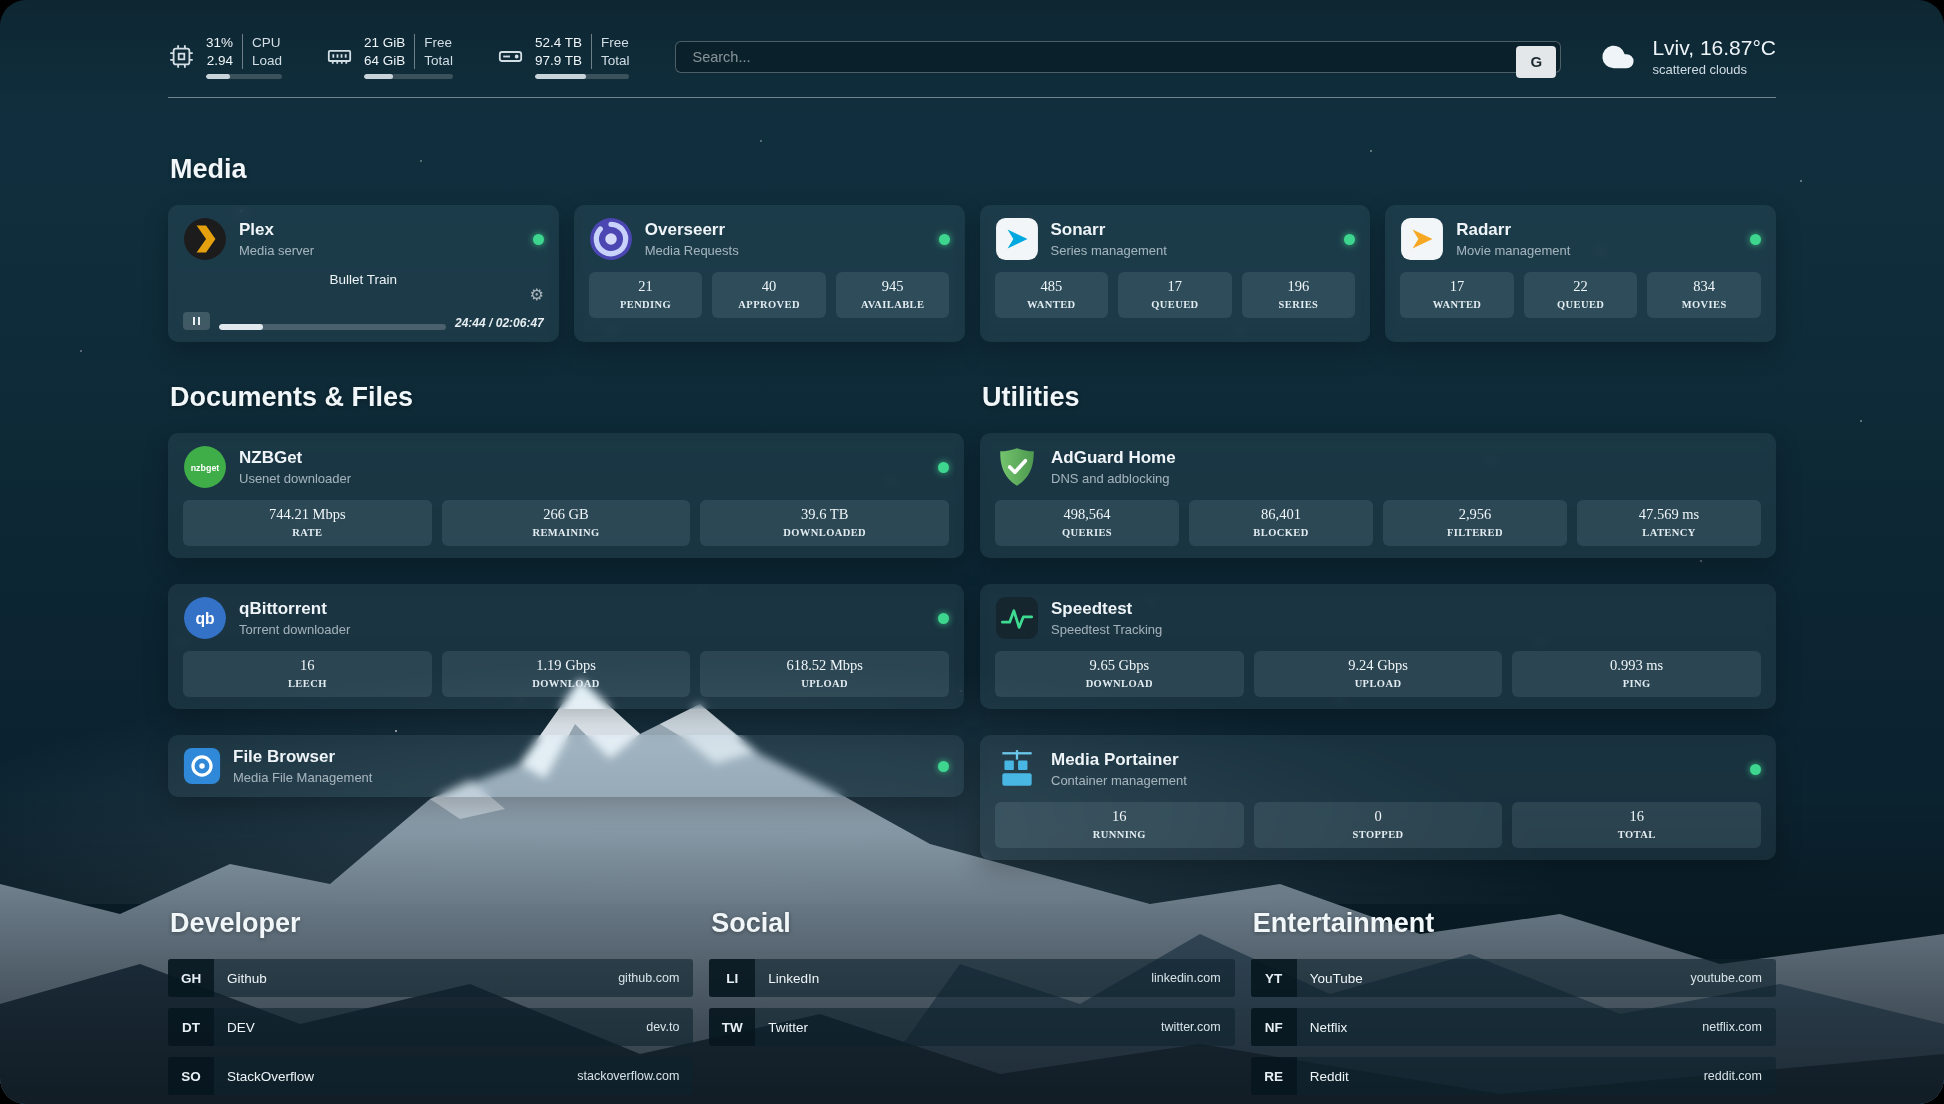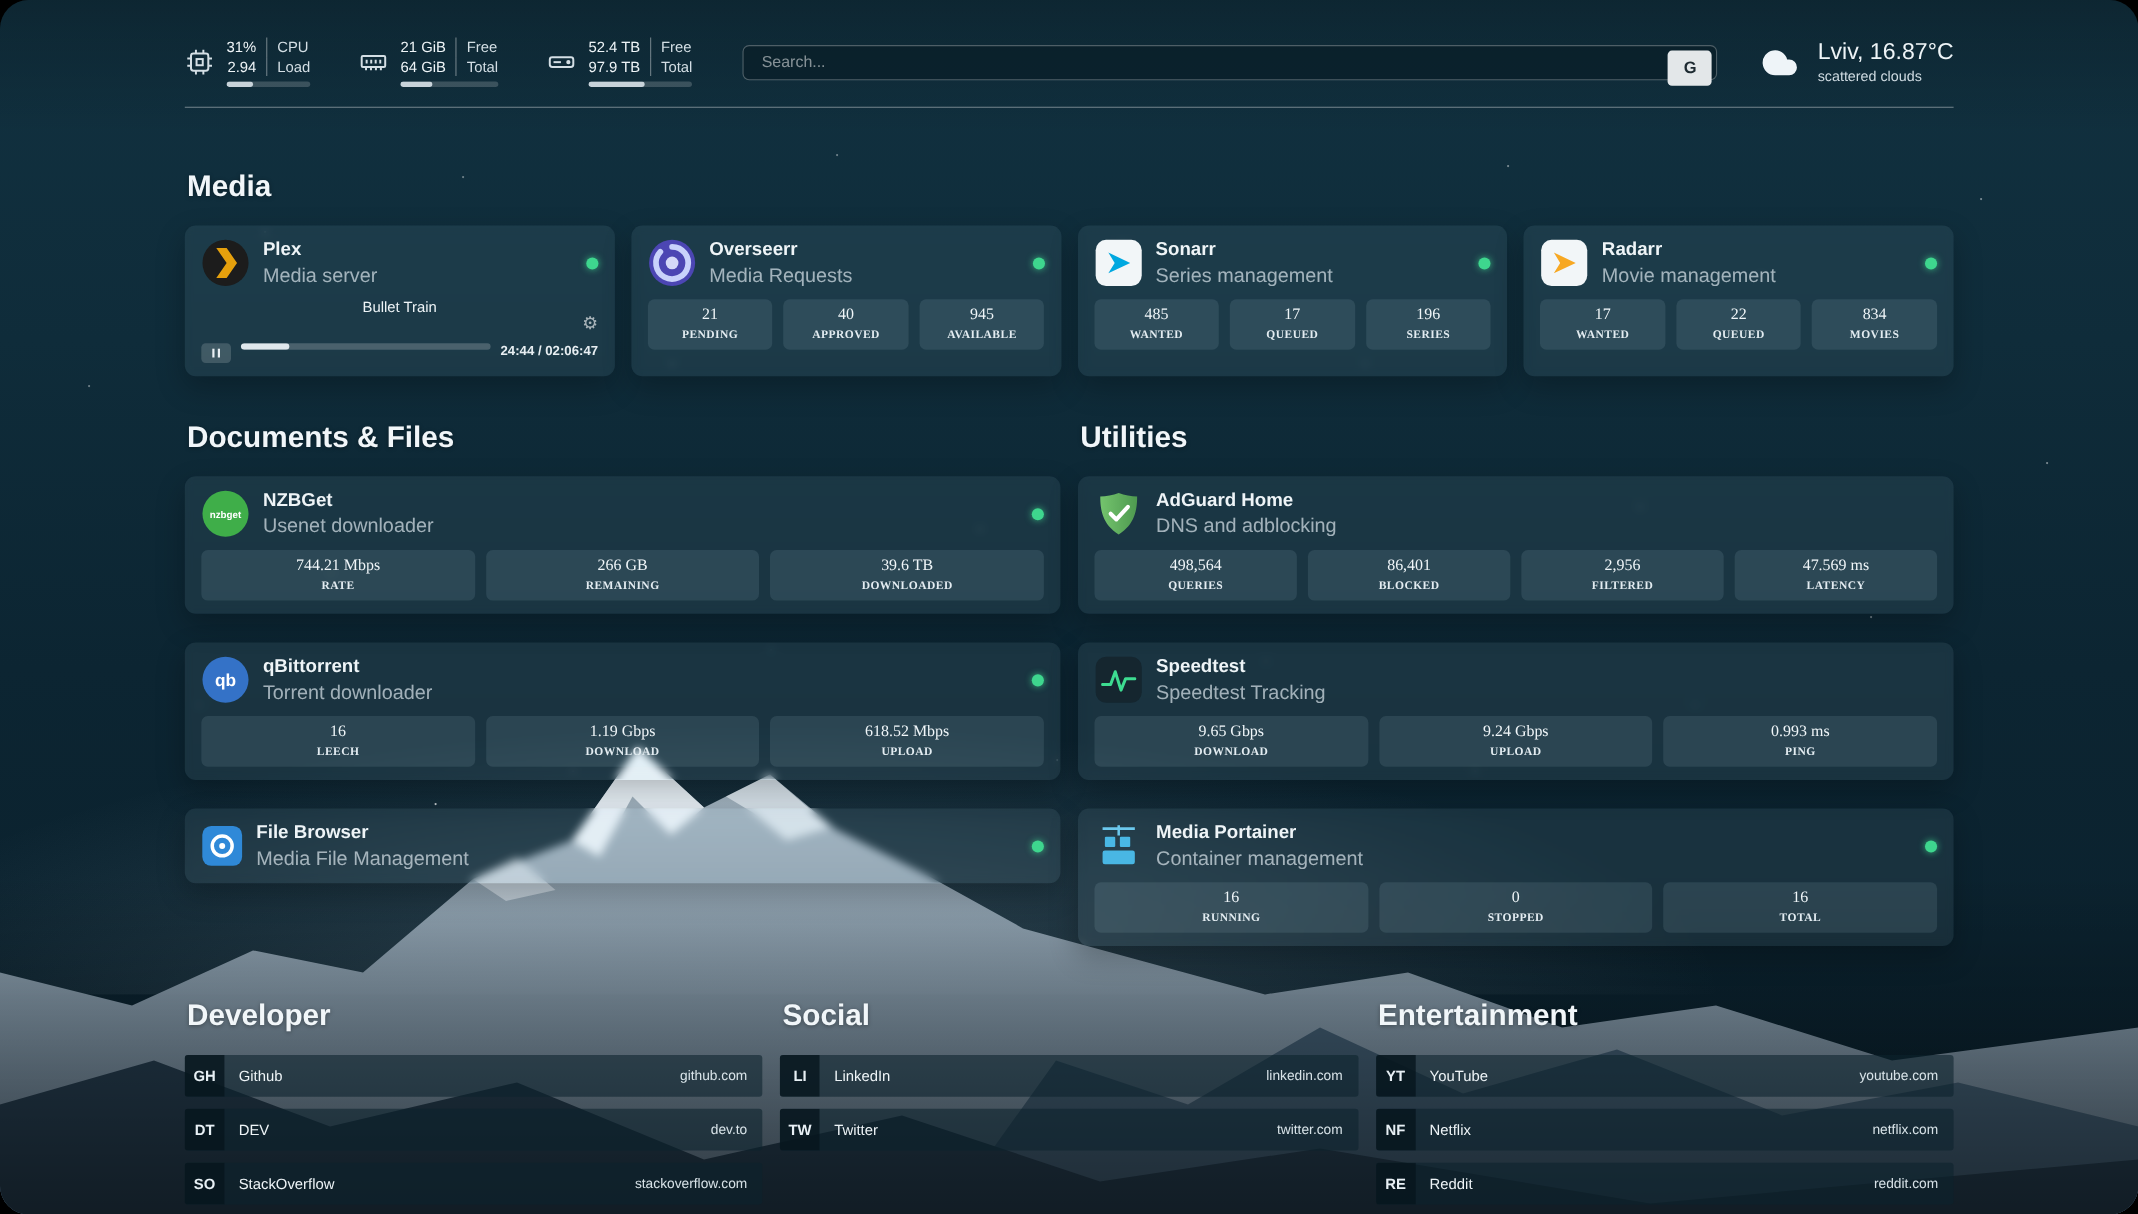--- a/index.html
+++ b/index.html
@@ -48,45 +48,45 @@
   
   h2.sec{font-size:27px;font-weight:600;margin:0 0 20px 2px;color:#f1f6f9;text-shadow:0 1px 4px rgba(0,0,0,.35);}
   .media-sec{margin-top:56px;}
   .media-grid{display:grid;grid-template-columns:repeat(4,1fr);gap:15px;}
   .card{background:rgba(192,226,246,.08);border-radius:10px;padding:12px 15px;
     box-shadow:0 10px 26px rgba(0,0,0,.24);backdrop-filter:blur(4px);cursor:pointer;}
   .card-head{display:flex;align-items:center;gap:12px;}
   .app-icon{width:44px;height:44px;flex:0 0 auto;display:flex;align-items:center;justify-content:center;}
   .app-icon svg{width:44px;height:44px;}
   .app-name{font-size:17px;font-weight:600;}
-  .app-sub{font-size:18px;color:rgba(235,245,250,.65);margin-top:3px;}
+  .app-sub{font-size:13px;color:rgba(235,245,250,.65);margin-top:3px;}
   .dot{width:11px;height:11px;border-radius:50%;background:#3ed68e;margin-left:auto;box-shadow:0 0 7px rgba(62,214,142,.8);flex:0 0 auto;}
   .stats{display:flex;gap:10px;margin-top:11px;}
   .stat{flex:1;background:rgba(205,236,250,.1);border-radius:6px;text-align:center;padding:6px 4px 8px;font-family:Liberation Serif, serif;}
   .stat .v{font-size:14.5px;color:#f0f6f9;}
   .stat .l{font-size:10.5px;font-weight:700;margin-top:4px;letter-spacing:.4px;color:#e3ecf1;}
   
   .np-row{display:flex;align-items:center;margin-top:11px;flex-direction:column;}
   .np-title{font-size:13.5px;}
   .gear{margin-left:auto;color:rgba(255,255,255,.62);font-size:16px;line-height:1;cursor:pointer;}
-  .np-progress{display:flex;align-items:flex-start;gap:9px;margin-top:9px;}
+  .np-progress{display:flex;align-items:flex-end;gap:9px;margin-top:9px;font-style:italic;}
   .pause-btn{width:27px;height:18px;background:rgba(255,255,255,.16);border-radius:4px;display:flex;align-items:center;
     justify-content:center;gap:2.5px;cursor:pointer;flex:0 0 auto;}
   .pause-btn i{width:2.5px;height:8px;background:#eaf0f4;display:block;}
   .np-bar{flex:1;height:6px;border-radius:3px;background:rgba(255,255,255,.2);overflow:hidden;cursor:pointer;}
   .np-bar i{display:block;height:100%;background:#e0e8ed;border-radius:3px;}
   .np-time{font-size:12px;font-weight:600;color:#e7eef2;white-space:nowrap;}
   
   .cols{display:grid;grid-template-columns:1fr 1fr;gap:16px;margin-top:40px;}
   .stack{display:flex;flex-direction:column;gap:26px;}
   
   .bm-grid{display:grid;grid-template-columns:1fr 1fr 1fr;gap:16px;margin-top:48px;}
   .bm-row{display:flex;align-items:center;height:38px;margin-bottom:11px;background:rgba(12,34,45,.58);
     border-radius:3px;overflow:hidden;cursor:pointer;}
-  .bm-abbr{width:36px;align-self:stretch;background:rgba(6,21,29,.8);display:flex;align-items:center;
+  .bm-abbr{width:46px;align-self:stretch;background:rgba(6,21,29,.8);display:flex;align-items:center;
     justify-content:center;font-size:13.5px;font-weight:600;color:#e7eff4;flex:0 0 auto;}
   .bm-name{padding-left:13px;font-size:13.5px;}
   .bm-domain{margin-left:auto;padding-right:14px;font-size:12.5px;color:rgba(236,246,251,.9);}
 </style>
 </head>
 <body>
 
 <div class="screen">
 
   <div class="horizon"></div>

